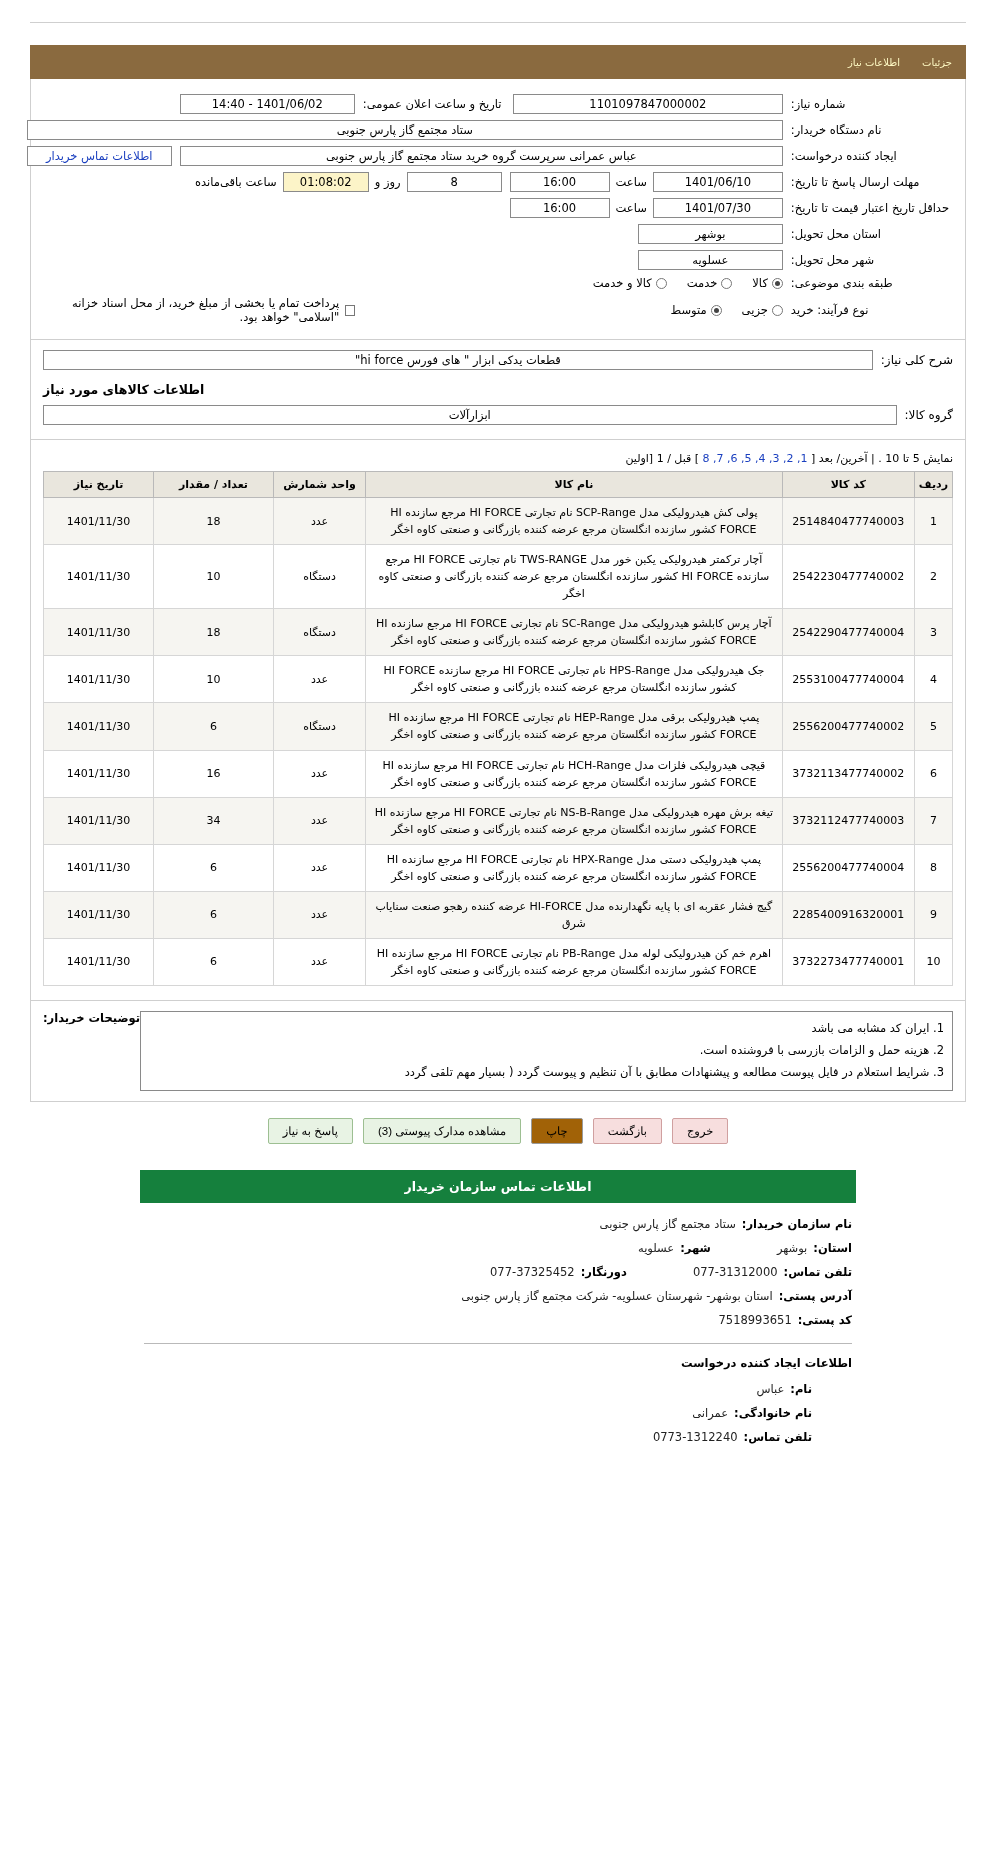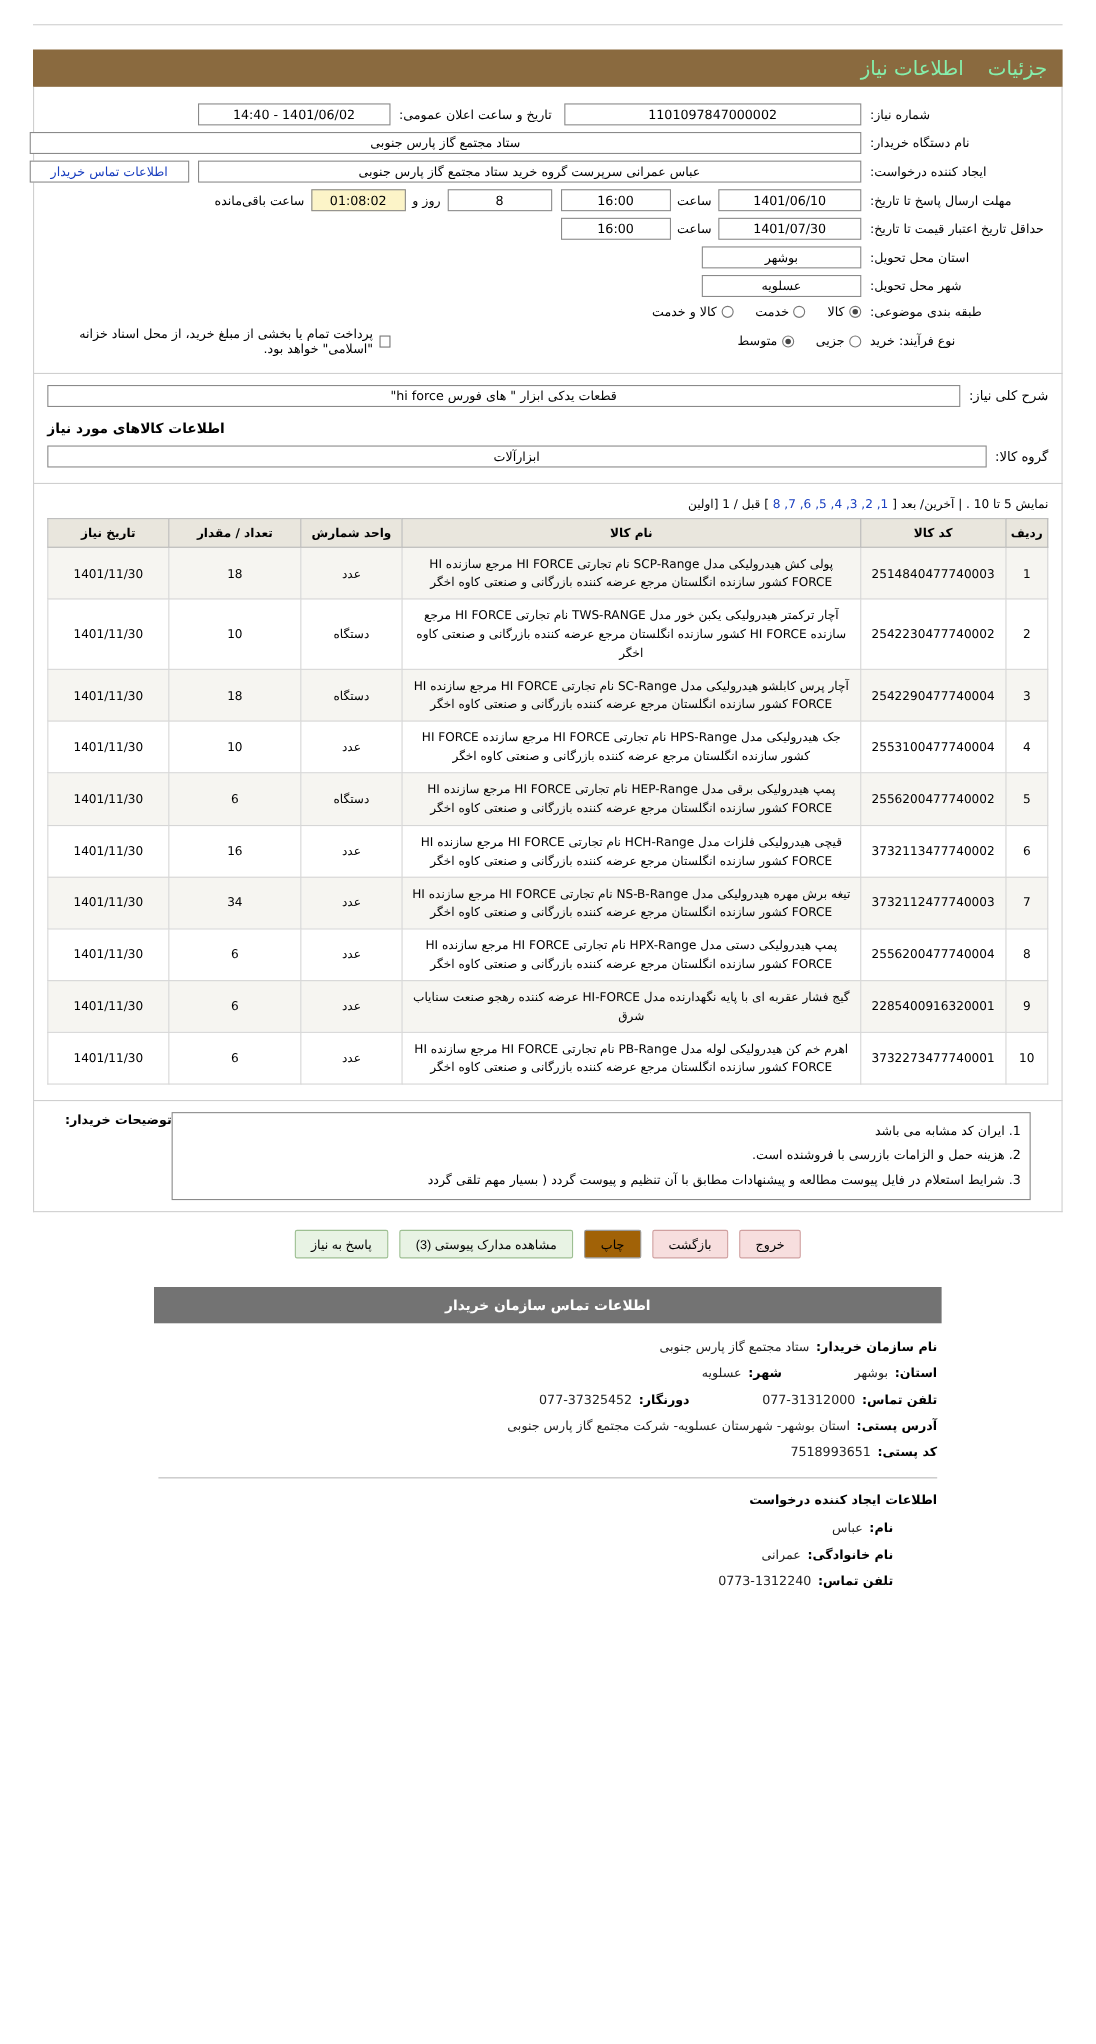--- a/index.html
+++ b/index.html
@@ -25,22 +25,22 @@
     margin-top: 22px;
     background: #8a6a3f;
     height: 34px;
     display: flex;
     align-items: center;
     justify-content: flex-start;
     padding: 0 14px;
     gap: 22px;
   }
   .hdrbar .tab {
-    color: #86efac;
-    font-size: 18px;
+    color: #fef9c3;
+    font-size: 10px;
     letter-spacing: 0.2px;
     text-align: center;
   }
 
   
   .infobox {
     border: 1px solid #cfcfcf;
     border-top: none;
     padding: 12px 12px 12px 12px;
     background: #fff;
@@ -141,21 +141,21 @@
   .col-code { width: 132px; }
   .col-name { width: auto; }
   .col-unit { width: 92px; }
   .col-count { width: 120px; }
   .col-date { width: 110px; }
 
   
   .notesbox {
     border: 1px solid #cfcfcf;
     border-top: none;
-    padding: 10px 28px;
+    padding: 10px 12px;
     display: flex;
     align-items: flex-start;
     flex-direction: row-reverse;
   }
   .notes-label { font-size: 11.5px; font-weight: bold; white-space: nowrap; text-align: right; }
   .notes-body {
     flex: 1;
     border: 1px solid #8a8a8a;
     background: #fff;
     padding: 6px 8px;
@@ -180,21 +180,21 @@
     padding: 5px 14px;
     border-radius: 2px;
     cursor: pointer;
     white-space: nowrap;
   }
   .btn.green { background: #e8f3e4; border-color: #9dbf92; }
   .btn.pink  { background: #f7dede; border-color: #d0a0a0; }
 
   
   .contactbar {
-    background: #737373;
+    background: #15803d;
     color: #fff;
     font-size: 12.5px;
     font-weight: bold;
     padding: 9px 4px;
     width: 716px;
     margin: 0 auto;
     text-align: center;
     letter-spacing: 1px;
   }
   .contactbody {

